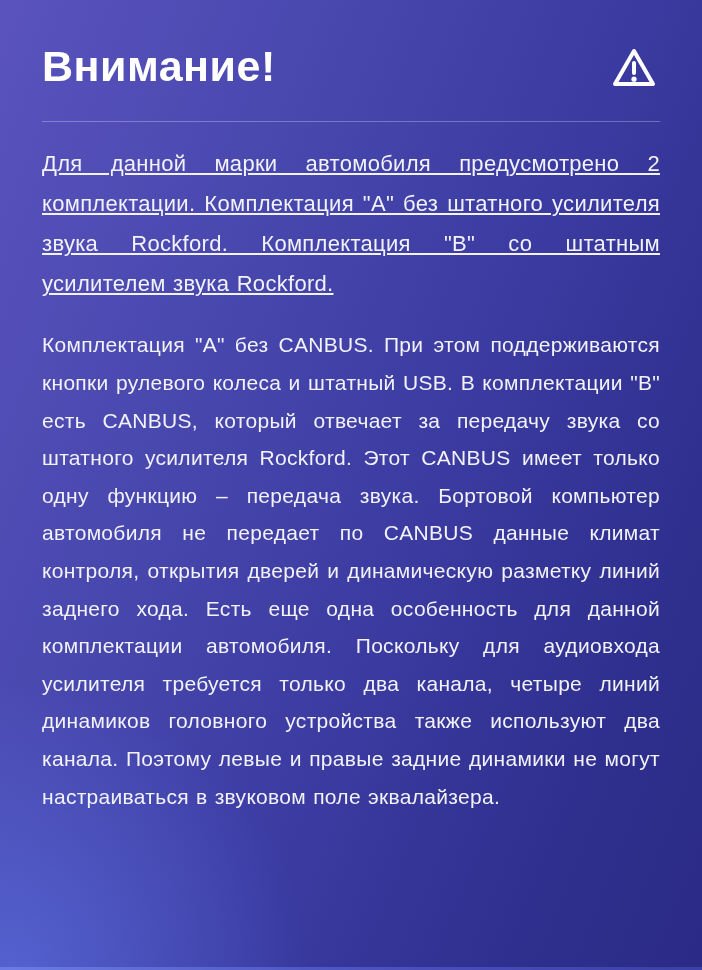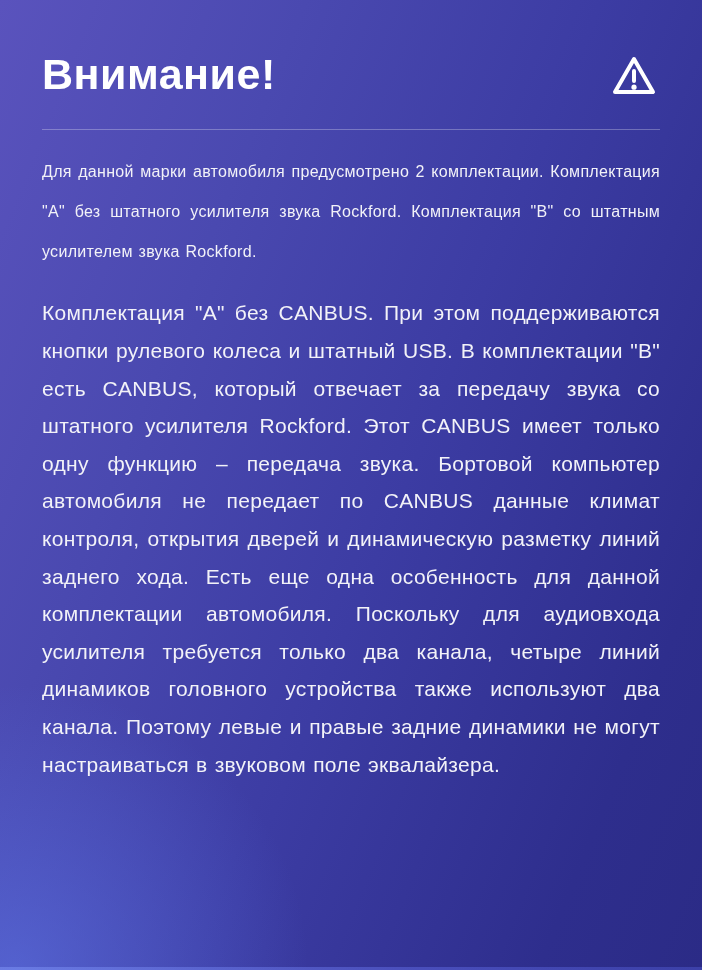--- a/index.html
+++ b/index.html
@@ -7,21 +7,21 @@
     padding: 0;
     width: 702px;
     height: 970px;
     overflow: hidden;
   }
   .page {
     position: relative;
     width: 702px;
     height: 970px;
     box-sizing: border-box;
-    padding: 8px 42px;
+    padding: 0 42px;
     font-family: "Liberation Sans", sans-serif;
     background:
       radial-gradient(ellipse 60% 42% at 2% 100%, rgba(95,120,235,0.55) 0%, rgba(95,120,235,0) 70%),
       linear-gradient(112deg, #5a53bd 0%, #4a49b0 28%, #3c3ca3 55%, #2e2e8d 85%, #2b2b86 100%);
   }
   .header {
     display: flex;
     justify-content: space-between;
     align-items: center;
     padding-top: 42px;
@@ -46,21 +46,21 @@
     height: 1px;
     background: rgba(255,255,255,0.28);
     margin-top: 30px;
   }
   .para {
     margin: 22px 0 0 0;
     text-align: justify;
     letter-spacing: 0.3px;
     word-spacing: 1px;
   }
-  .para.lead { font-size: 16px; line-height: 40px; }
+  .para.lead { font-size: 22px; line-height: 40px; text-decoration: underline; }
   .para.body { font-size: 21px; line-height: 37.6px; }
   .para.white { color: #f2f2f8; }
   .para.cyan  { color: #41d7f3; }
   .bottom-edge {
     position: absolute;
     left: 0; right: 0; bottom: 0;
     height: 3px;
     background: linear-gradient(90deg, rgba(125,145,245,0.55) 0%, rgba(95,105,225,0.5) 60%, rgba(80,90,210,0.45) 100%);
   }
 </style>

